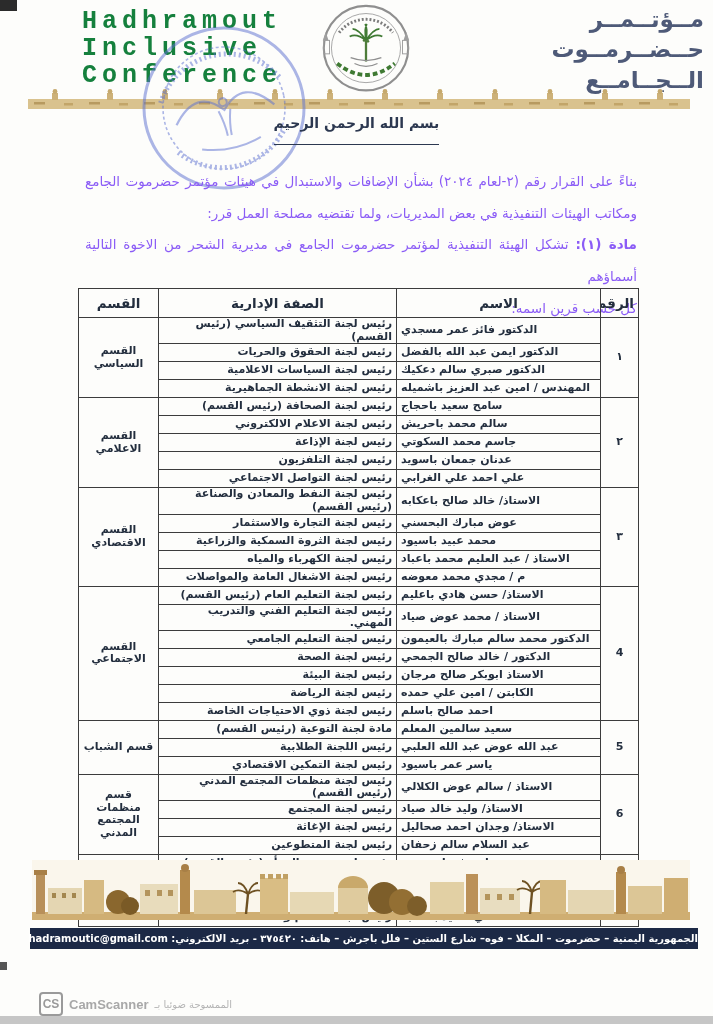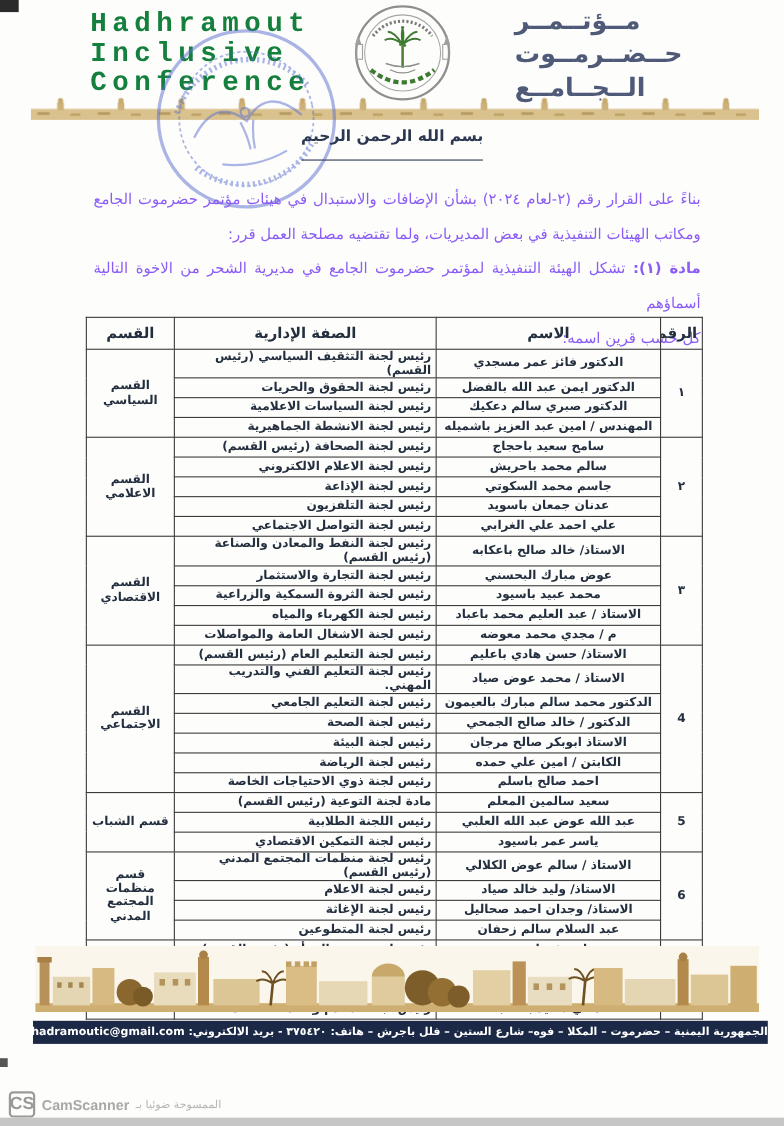--- a/index.html
+++ b/index.html
@@ -5,21 +5,21 @@
   html,body{margin:0;padding:0;background:#ffffff;}
   .page{position:relative;width:713px;height:1024px;background:#fdfdfb;overflow:hidden;
         font-family:"DejaVu Sans",sans-serif;}
   
   .corner-mark{position:absolute;left:0;top:0;width:17px;height:11px;background:#2b2b2b;}
   .edge-mark{position:absolute;left:0;top:962px;width:7px;height:8px;background:#555;}
   
   .logo-en{position:absolute;left:82px;top:8px;width:220px;color:#15803d;
            font-family:Liberation Mono, monospace;font-weight:bold;
            font-size:25px;letter-spacing:5px;line-height:1.08;}
-  .logo-ar{position:absolute;left:468px;top:4px;width:236px;text-align:left;direction:rtl;
+  .logo-ar{position:absolute;left:468px;top:4px;width:236px;text-align:right;direction:rtl;
            color:#4e5a78;font-weight:bold;font-size:23px;line-height:1.32;}
   .emblem{position:absolute;left:318px;top:2px;width:96px;height:96px;}
   .band{position:absolute;left:28px;top:88px;width:662px;height:22px;}
   
   .stamp{position:absolute;left:138px;top:20px;width:172px;height:176px;opacity:.5;
          transform:rotate(-12deg);pointer-events:none;}
   
   .title-block{position:absolute;left:0;top:113px;width:713px;text-align:center;direction:rtl;
                color:#2c3850;font-weight:bold;}
   .title-line{display:inline-block;border-bottom:1.6px solid #2c3850;padding-bottom:13px;}
@@ -30,34 +30,34 @@
          color:#8b5cf6;font-size:13.5px;line-height:2.35;}
   .intro .p{margin:0;}
   .intro .lbl{font-weight:bold;}
   
   table.committee{position:absolute;left:78px;top:288px;width:560px;border-collapse:collapse;
                   direction:rtl;table-layout:fixed;color:#232e3e;}
   table.committee th,table.committee td{border:1px solid #3c3c3c;padding:0 4px;overflow:hidden;}
   table.committee th{height:28px;font-size:13.5px;font-weight:bold;text-align:center;}
   table.committee td{height:17px;font-size:11px;font-weight:bold;line-height:1.15;}
   td.cell-num{text-align:center;font-size:13px;}
-  td.cell-name{text-align:center;}
+  td.cell-name{text-align:left;}
   td.cell-role{text-align:right;}
   td.cell-section{text-align:center;font-size:12.5px;}
   
   .skyline{position:absolute;left:32px;top:860px;width:658px;height:66px;}
   .addr-bar{position:absolute;left:30px;top:928px;width:668px;height:21px;background:#1c2946;
             color:#ffffff;direction:rtl;text-align:center;font-size:10px;line-height:21px;
             font-weight:bold;white-space:nowrap;}
   
   .cs-strip{position:absolute;left:8px;top:992px;display:flex;align-items:center;gap:6px;
             color:#a8a8a8;}
   .cs-box{width:20px;height:20px;border:2px solid #9a9a9a;border-radius:4px;color:#9a9a9a;
-          font-size:16px;font-weight:bold;display:flex;align-items:center;justify-content:center;
-          font-family:"Liberation Sans","DejaVu Sans",sans-serif;}
+          font-size:12px;font-weight:bold;display:flex;align-items:center;justify-content:center;
+          font-family:"Liberation Sans","DejaVu Sans",sans-serif;margin-left:31px;}
   .cs-name{font-size:13px;font-weight:bold;font-family:"Liberation Sans","DejaVu Sans",sans-serif;}
   .cs-ar{font-size:10px;color:#b5b5b5;direction:rtl;}
   .bottom-strip{position:absolute;left:0;top:1016px;width:713px;height:8px;background:#c6c6c6;}
 </style>
 </head>
 <body>
 
 <div class="page">
 
   <div class="corner-mark"></div>
@@ -255,21 +255,21 @@
           <td class="cell-role">رئيس لجنة التمكين الاقتصادي</td>
         </tr>
         <tr>
           <td rowspan="4" class="cell-num">6</td>
           <td class="cell-name">الاستاذ / سالم عوض الكلالي</td>
           <td class="cell-role">رئيس لجنة منظمات المجتمع المدني (رئيس القسم)</td>
           <td rowspan="4" class="cell-section">قسم منظمات المجتمع المدني</td>
         </tr>
         <tr>
           <td class="cell-name">الاستاذ/ وليد خالد صياد</td>
-          <td class="cell-role">رئيس لجنة الاعلام</td>
+          <td class="cell-role">رئيس لجنة المجتمع</td>
         </tr>
         <tr>
           <td class="cell-name">الاستاذ/ وجدان احمد صحاليل</td>
           <td class="cell-role">رئيس لجنة الإغاثة</td>
         </tr>
         <tr>
           <td class="cell-name">عبد السلام سالم زحفان</td>
           <td class="cell-role">رئيس لجنة المتطوعين</td>
         </tr>
         <tr>

